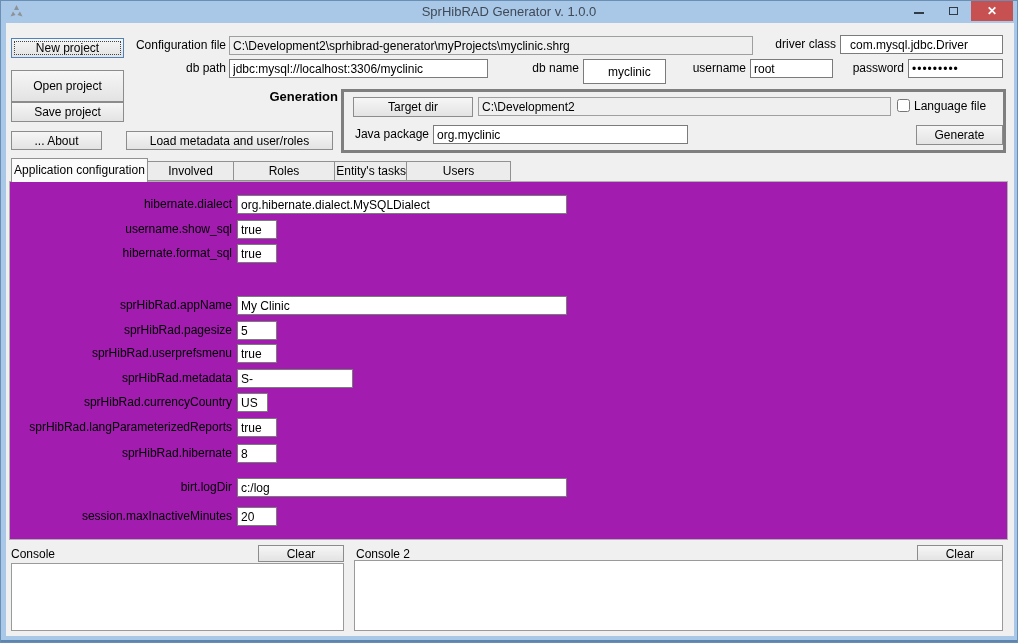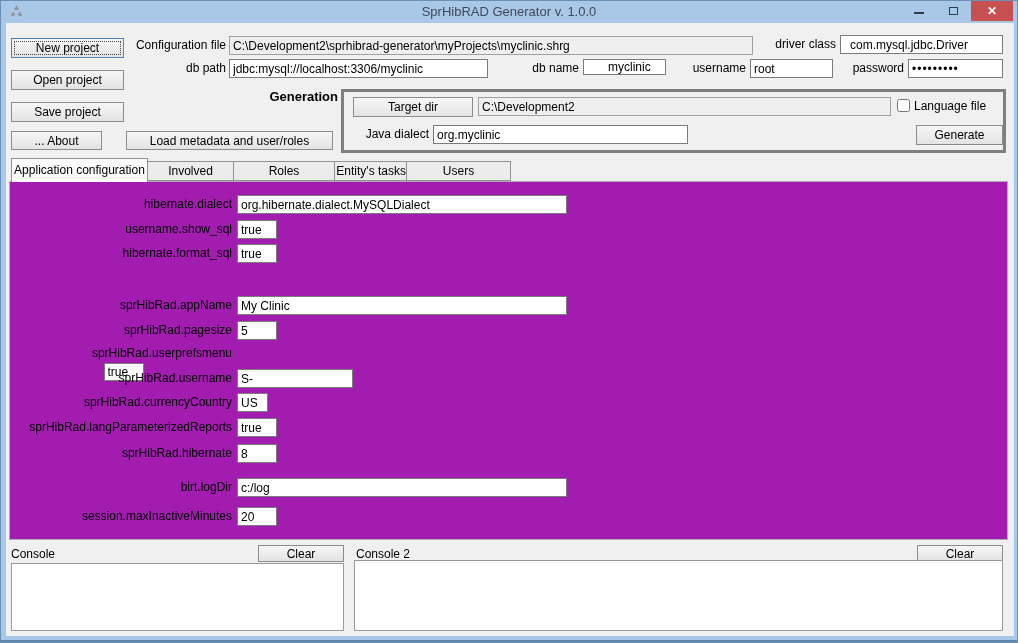--- a/index.html
+++ b/index.html
@@ -46,21 +46,21 @@
     position:absolute;box-sizing:border-box;border:1px solid #919191;background:#ececec;
     text-align:center;line-height:19px;cursor:default;
   }
   .tab.active{background:#fbfbfb;border-bottom:none;z-index:3;line-height:22px;}
   .panel{position:absolute;left:8px;top:180px;width:999px;height:359px;box-sizing:border-box;border:1px solid #b0b0b0;background:#a21caf;z-index:1;}
   
   .frow{position:absolute;left:0;display:flex;height:19px;align-items:center;}
   .flabel{width:222px;text-align:right;margin-right:5px;line-height:19px;white-space:nowrap;}
   .frow .field{position:static;height:19px;}
   .w-wide{width:330px;} .w-small{width:40px;} .w-xs{width:31px;} .w-med{width:116px;}
-  .r1{top:13px;} .r2{top:38px;} .r3{top:62px;} .r4{top:114px;} .r5{top:139px;} .r6{top:162px;flex-direction:column;}
+  .r1{top:13px;} .r2{top:38px;} .r3{top:62px;} .r4{top:114px;} .r5{top:139px;} .r6{top:162px;}
   .r7{top:187px;} .r8{top:211px;} .r9{top:236px;} .r10{top:262px;} .r11{top:296px;} .r12{top:325px;}
   
   .console-ta{position:absolute;box-sizing:border-box;border:1px solid #9a9a9a;background:#fff;resize:none;font-family:"Liberation Sans",sans-serif;font-size:12px;}
 </style>
 </head>
 <body>
 
 <div class="window">
 
   <div class="titlebar">
@@ -79,46 +79,46 @@
       <div class="win-btn">
           <span class="glyph-max"></span>
         </div>
       <div class="win-btn close">✕</div>
     </div>
   </div>
 
   <div class="content"></div>
 
   <button class="btn focused" style="left:10px;top:37px;width:113px;height:20px;">New project</button>
-  <button class="btn" style="left:10px;top:69px;width:113px;height:20px;">Open project</button>
+  <button class="btn" style="left:10px;top:69px;width:113px;height:32px;">Open project</button>
   <button class="btn" style="left:10px;top:101px;width:113px;height:20px;">Save project</button>
   <button class="btn" style="left:10px;top:130px;width:91px;height:19px;">... About</button>
   <button class="btn" style="left:125px;top:130px;width:207px;height:19px;">Load metadata and user/roles</button>
 
   <div class="lbl" style="left:100px;top:35px;width:125px;">Configuration file</div>
   <input class="field readonly" style="left: 228px; top: 35px; width: 524px; height: 19px;" value="C:\Development2\sprhibrad-generator\myProjects\myclinic.shrg">
   <div class="lbl" style="left:760px;top:34px;width:75px;">driver class</div>
   <input class="field" style="left: 839px; top: 34px; width: 163px; height: 19px; padding-left: 9px;" value="com.mysql.jdbc.Driver">
 
   <div class="lbl" style="left:155px;top:58px;width:70px;">db path</div>
   <input class="field" style="left: 228px; top: 58px; width: 259px; height: 19px;" value="jdbc:mysql://localhost:3306/myclinic">
   <div class="lbl" style="left:515px;top:58px;width:63px;">db name</div>
-  <input class="field" style="left: 582px; top: 58px; width: 83px; height: 16px; padding-left: 24px;" value="myclinic">
+  <input class="field" style="left: 582px; top: 58px; width: 83px; height: 25px; padding-left: 24px;" value="myclinic">
   <div class="lbl" style="left:682px;top:58px;width:63px;">username</div>
   <input class="field" style="left: 749px; top: 58px; width: 83px; height: 19px;" value="root">
   <div class="lbl" style="left:840px;top:58px;width:63px;">password</div>
   <input class="field" style="left: 907px; top: 58px; width: 95px; height: 19px; letter-spacing: 1px;" value="•••••••••">
 
   <div class="gen-label">Generation</div>
   <div class="gen-box"></div>
   <button class="btn" style="left:352px;top:96px;width:120px;height:20px;">Target dir</button>
   <input class="field readonly" style="left: 477px; top: 96px; width: 413px; height: 19px;" value="C:\Development2">
   <input type="checkbox" class="chk" style="left: 896px; top: 98px;">
   <div class="chk-label" style="left:913px;top:98px;">Language file</div>
-  <div class="lbl" style="left:348px;top:124px;width:80px;">Java dialect</div>
+  <div class="lbl" style="left:348px;top:124px;width:80px;">Java package</div>
   <input class="field" style="left: 432px; top: 124px; width: 255px; height: 19px;" value="org.myclinic">
   <button class="btn" style="left:915px;top:124px;width:87px;height:20px;">Generate</button>
 
   <div class="tab active" style="left:10px;top:157px;width:137px;height:24px;">Application configuration</div>
   <div class="tab" style="left:146px;top:160px;width:87px;height:20px;">Involved entities</div>
   <div class="tab" style="left:232px;top:160px;width:102px;height:20px;">Roles management</div>
   <div class="tab" style="left:333px;top:160px;width:73px;height:20px;text-align:right;">Entity's tasks</div>
   <div class="tab" style="left:405px;top:160px;width:105px;height:20px;">Users management</div>
 
   <div class="panel">
@@ -140,21 +140,21 @@
     </div>
     <div class="frow r5">
       <div class="flabel">sprHibRad.pagesize</div>
       <input class="field w-small" value="5" style="">
     </div>
     <div class="frow r6">
       <div class="flabel">sprHibRad.userprefsmenu</div>
       <input class="field w-small" value="true" style="">
     </div>
     <div class="frow r7">
-      <div class="flabel">sprHibRad.username</div>
+      <div class="flabel">sprHibRad.metadata</div>
       <input class="field w-med" value="S-" style="">
     </div>
     <div class="frow r8">
       <div class="flabel">sprHibRad.currencyCountry</div>
       <input class="field w-xs" value="US" style="">
     </div>
     <div class="frow r9">
       <div class="flabel">sprHibRad.langParameterizedReports</div>
       <input class="field w-small" value="true" style="">
     </div>

